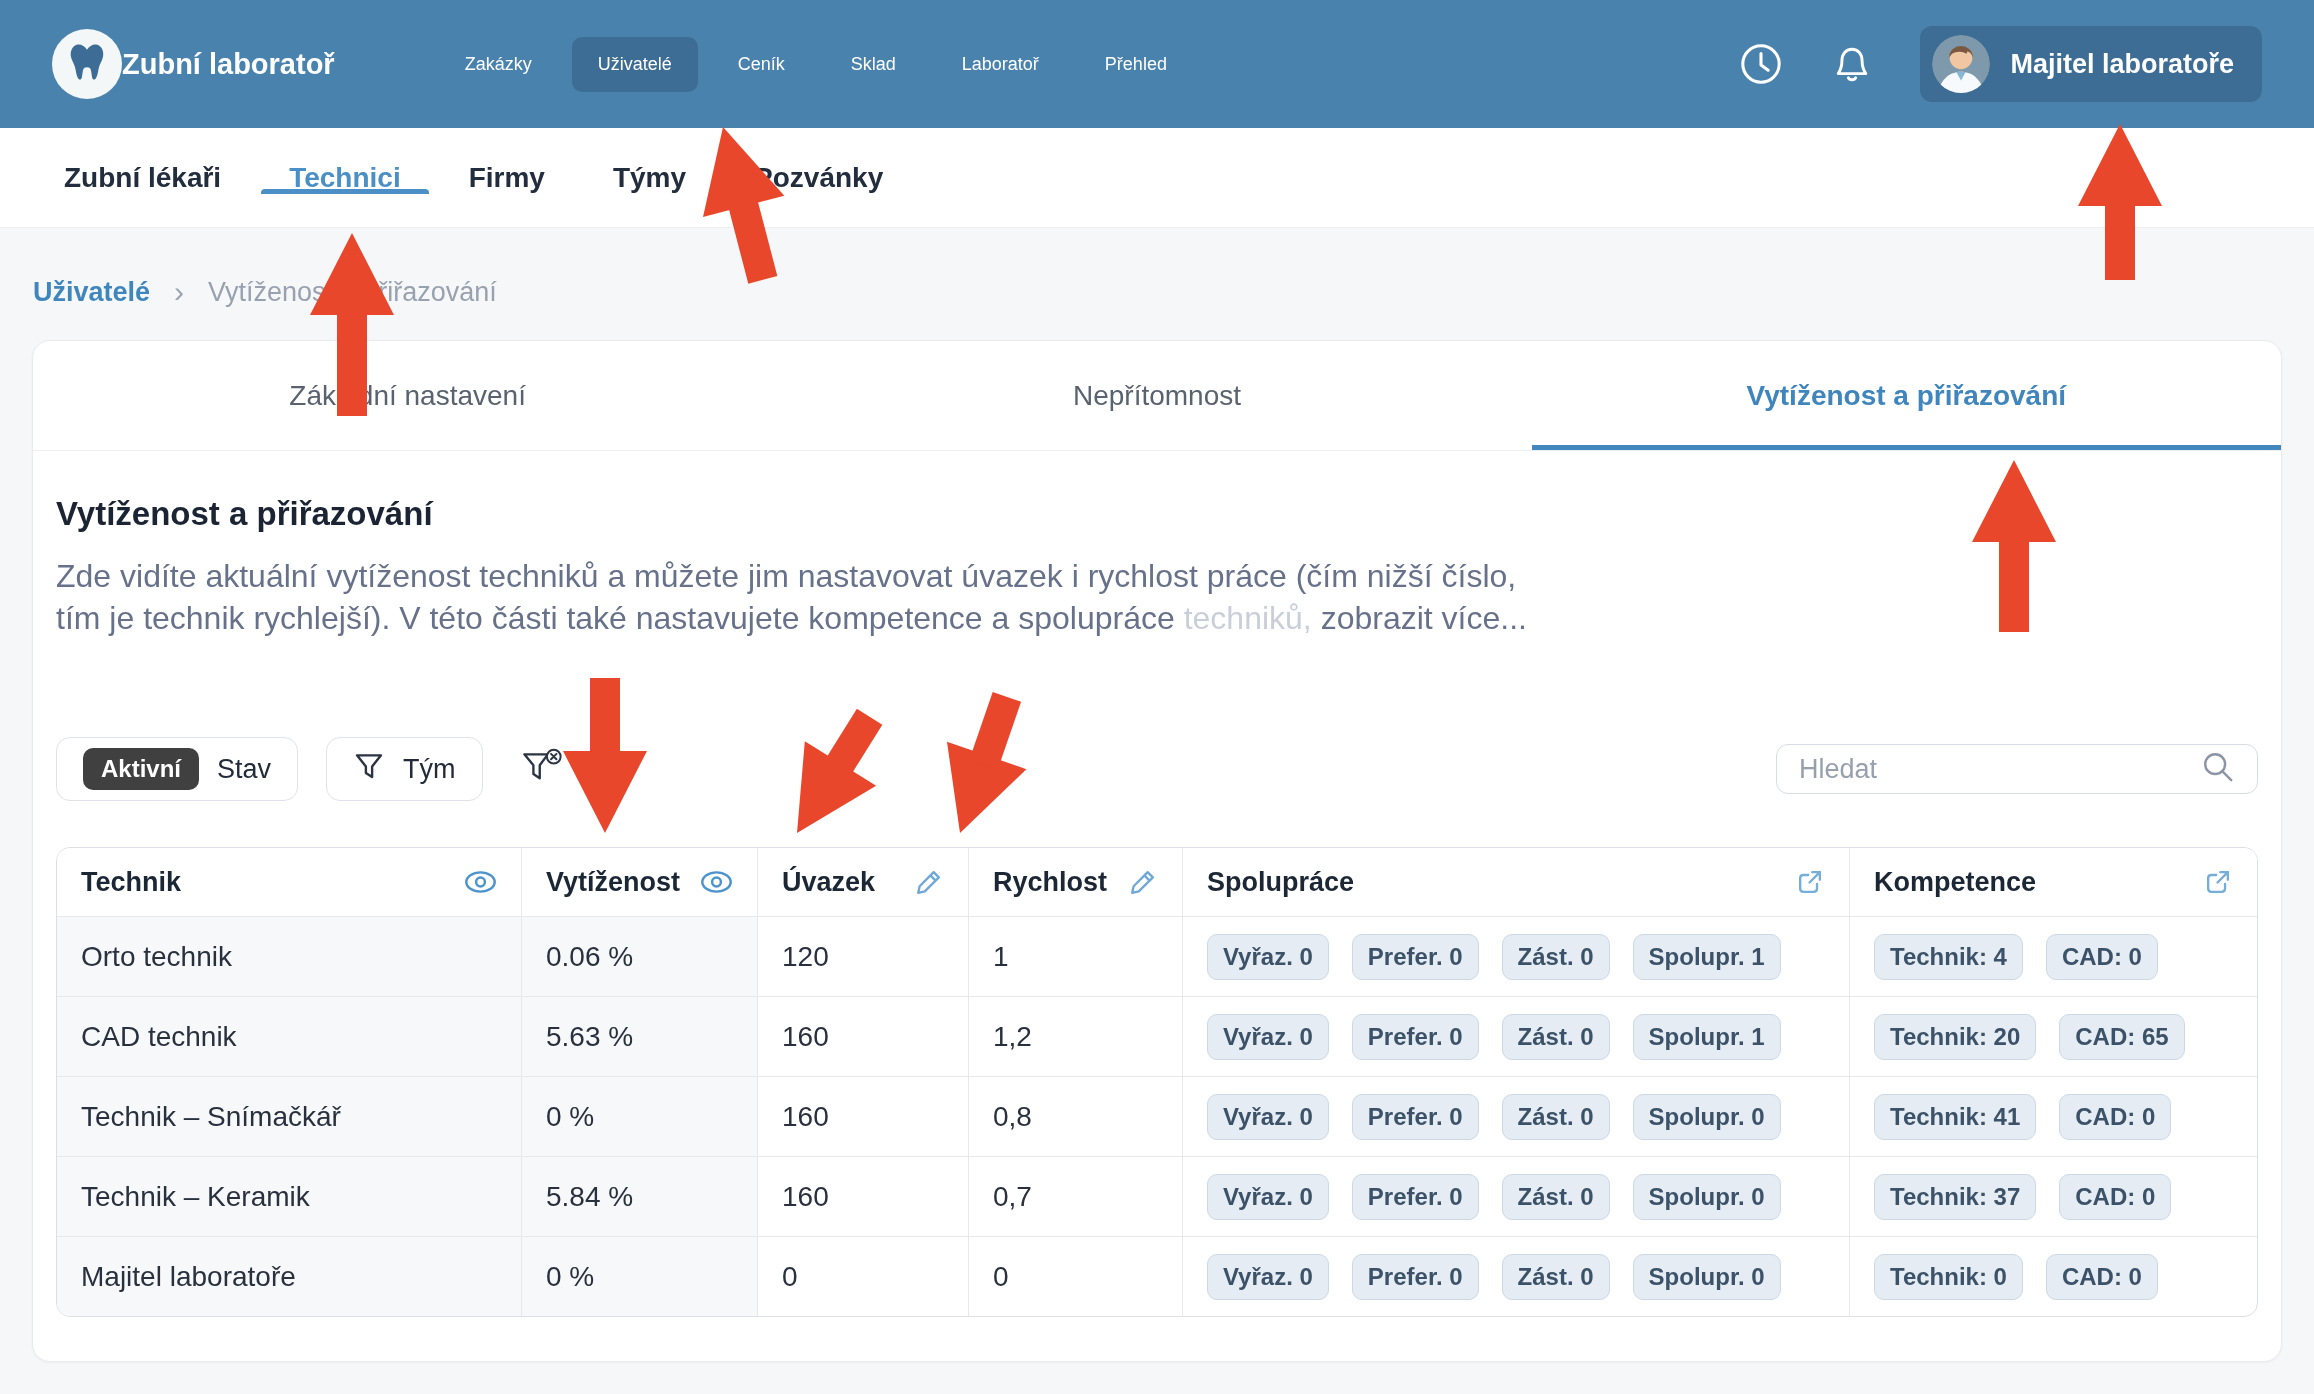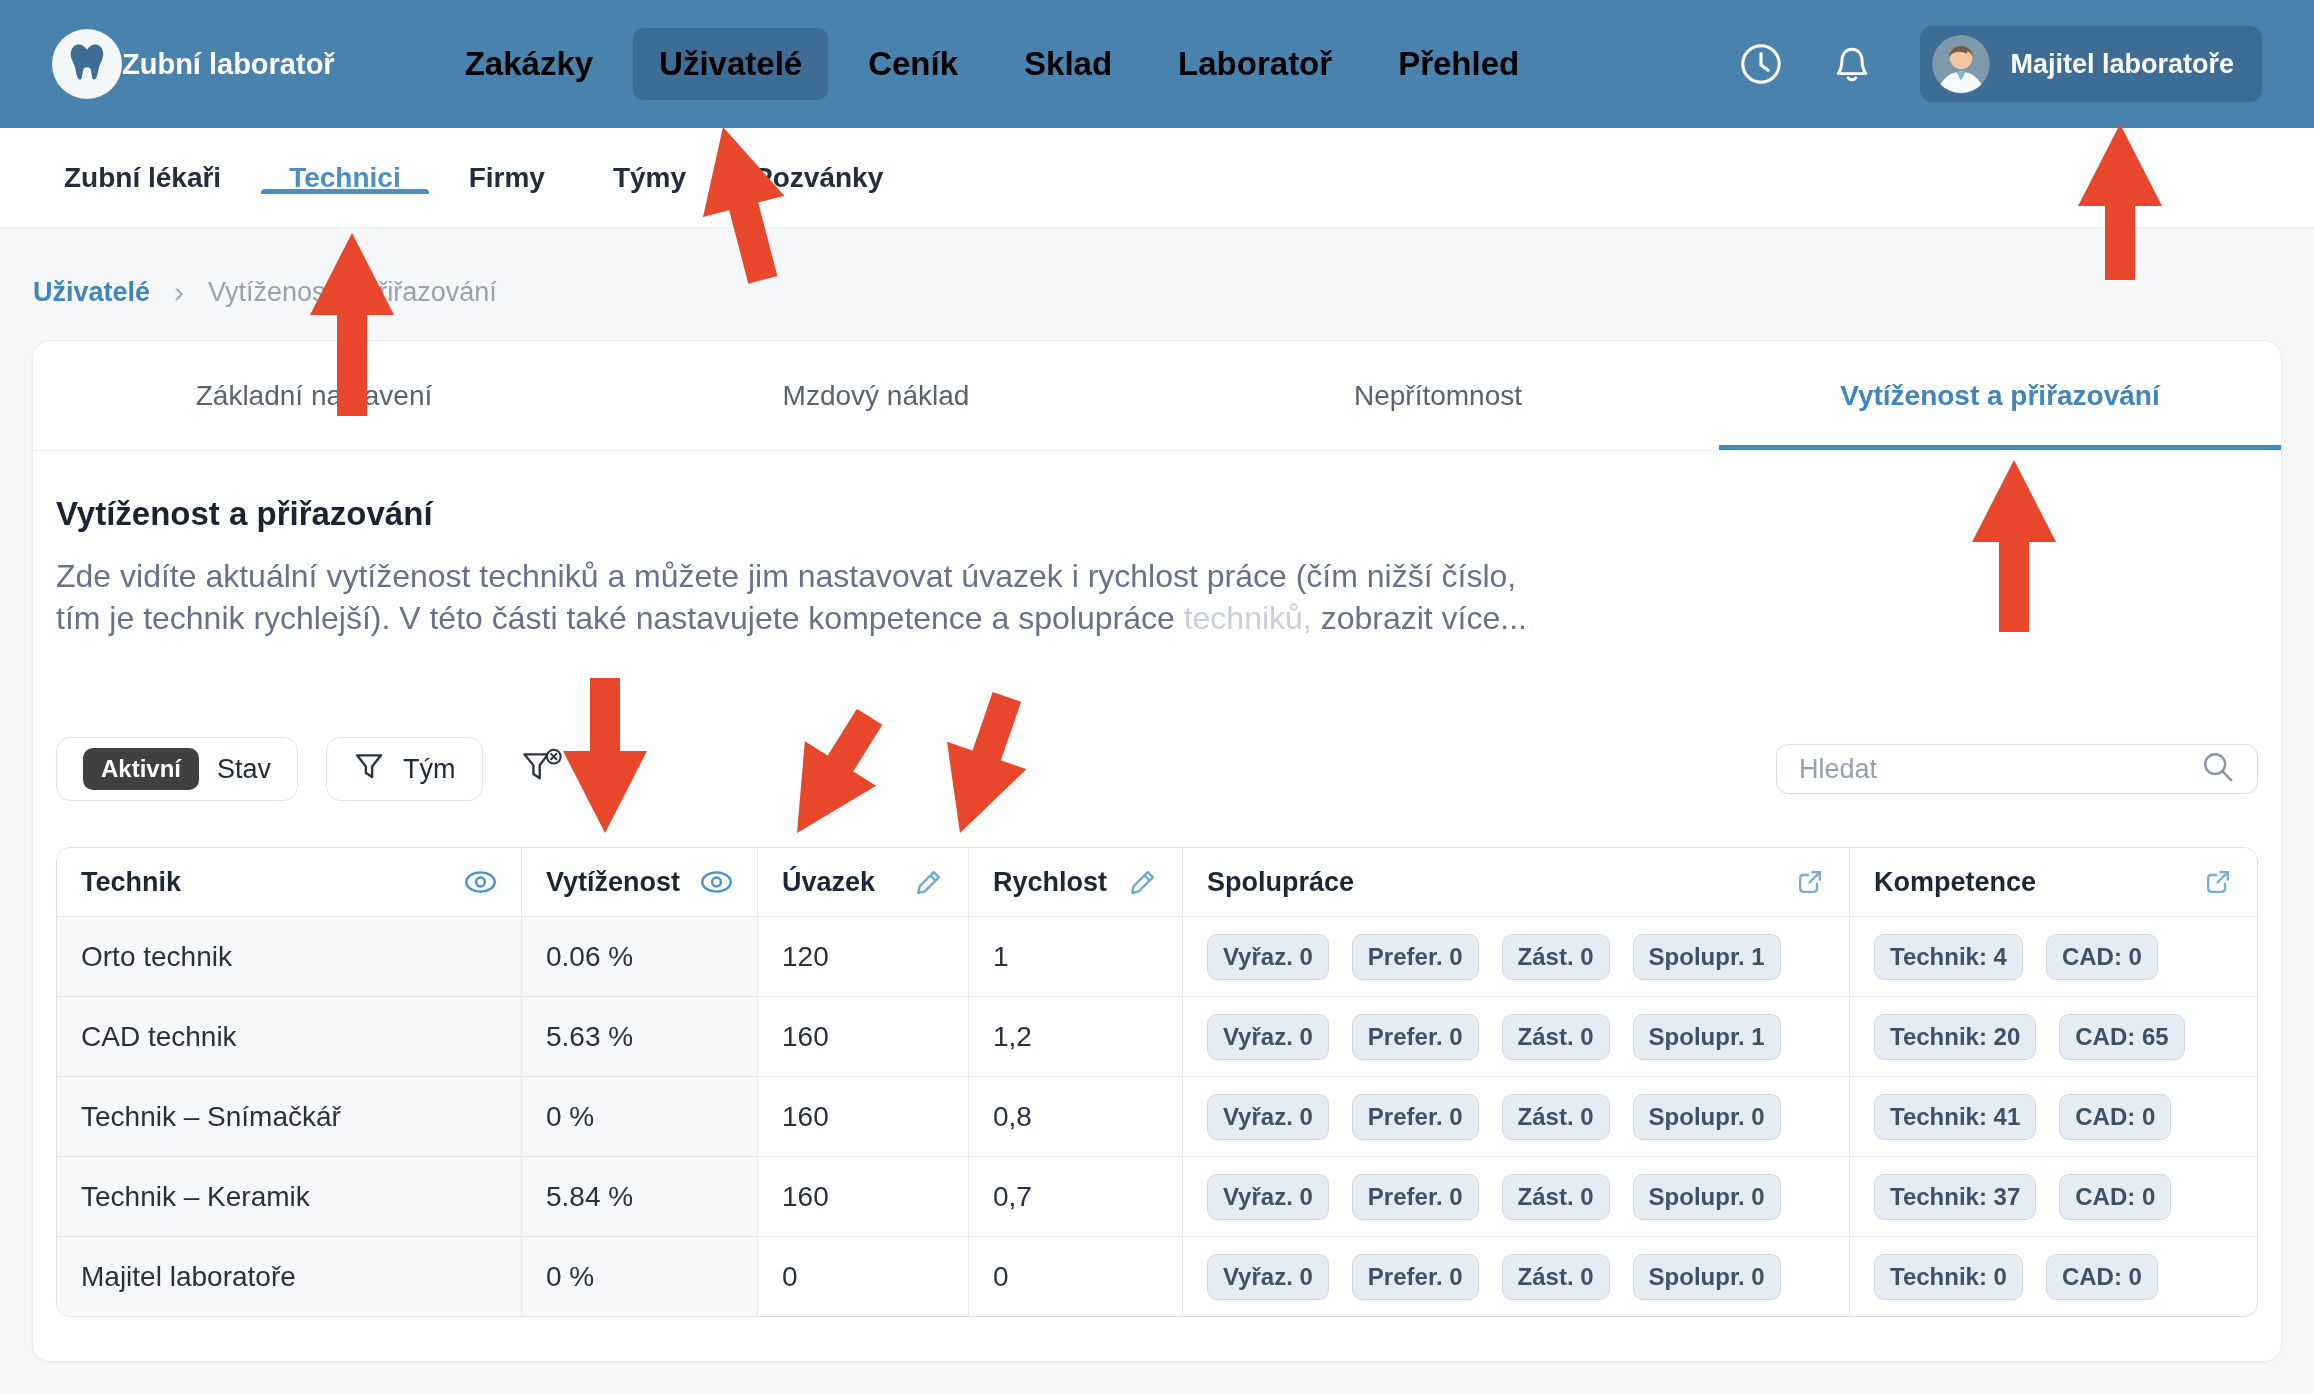--- a/index.html
+++ b/index.html
@@ -6,21 +6,21 @@
   body { margin:0; background:#f6f7f9; font-family:"Liberation Sans", sans-serif; }
   .screen { position:relative; width:2314px; height:1394px; background:#f6f7f9; overflow:hidden; }
 
   
   .topnav { position:absolute; top:0; left:0; right:0; height:128px; background:#4a82ae;
             display:flex; align-items:center; padding:0 52px; }
   .logo { width:70px; height:70px; border-radius:50%; background:#f3f7f7; display:flex;
           align-items:center; justify-content:center; flex:0 0 auto; cursor:pointer; }
   .brand { color:#fff; font-size:29px; font-weight:700; white-space:nowrap; }
   .nav { display:flex; align-items:center; gap:14px; margin-left:104px; }
-  .nav-item { color:#000000; font-size:33px; font-weight:700; padding:17px 26px; border-radius:10px;
+  .nav-item { color:#ffffff; font-size:18px; font-weight:400; padding:17px 26px; border-radius:10px;
               cursor:pointer; white-space:nowrap; }
   .nav-item.active { background:#3d6d94; }
   .top-right { margin-left:auto; display:flex; align-items:center; gap:46px; }
   .icon-btn { display:flex; align-items:center; cursor:pointer; }
   .user-chip { background:#3d6d94; border-radius:12px; height:76px; display:flex; align-items:center;
                padding:0 28px 0 12px; gap:20px; cursor:pointer; }
   .avatar { width:58px; height:58px; border-radius:50%; overflow:hidden; flex:0 0 auto; }
   .user-name { color:#fff; font-size:27px; font-weight:700; white-space:nowrap; }
 
   
@@ -140,21 +140,20 @@
 
   <div class="breadcrumb">
     <span class="bc-root">Uživatelé</span>
     <span class="bc-sep">›</span>
     <span class="bc-current">Vytíženost a přiřazování</span>
   </div>
 
   <div class="card">
     <div class="tabs" id="detail-tabs">
         <div class="tab">Základní nastavení</div>
-        <div class="tab">Mzdový náklad</div>
         <div class="tab">Nepřítomnost</div>
         <div class="tab active">Vytíženost a přiřazování</div>
       </div>
 
     <div class="section">
       <div class="section-title">Vytíženost a přiřazování</div>
       <div class="section-desc">
         <div>Zde vidíte aktuální vytíženost techniků a můžete jim nastavovat úvazek i rychlost práce (čím nižší číslo,</div>
         <div>
           <span>tím je technik rychlejší). V této části také nastavujete kompetence a spolupráce</span>

